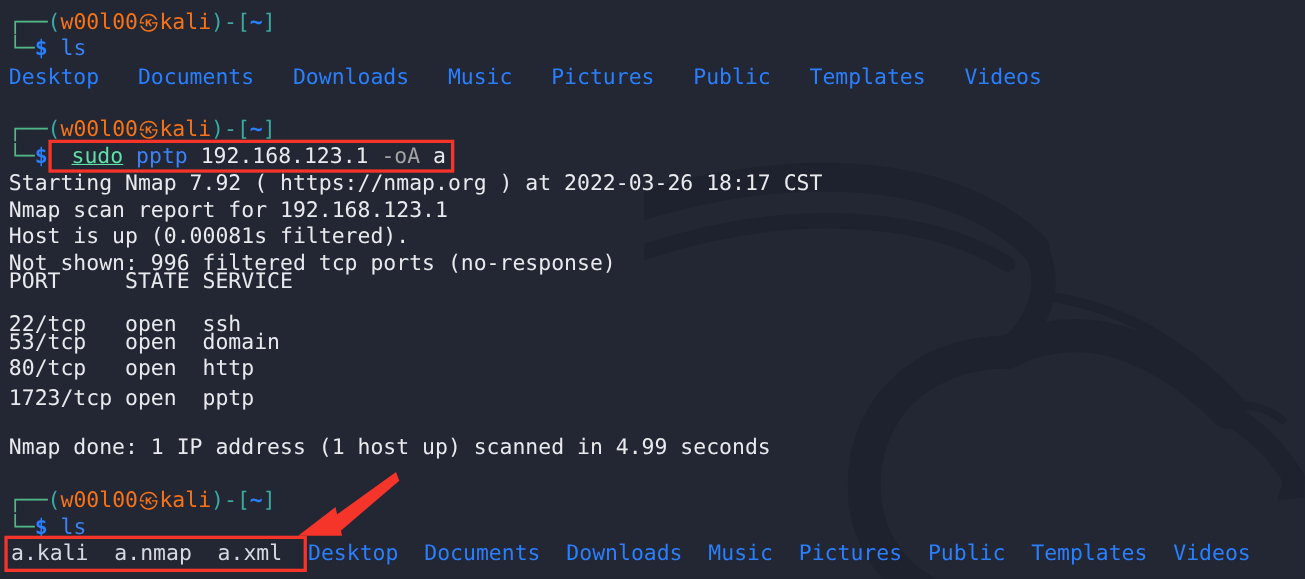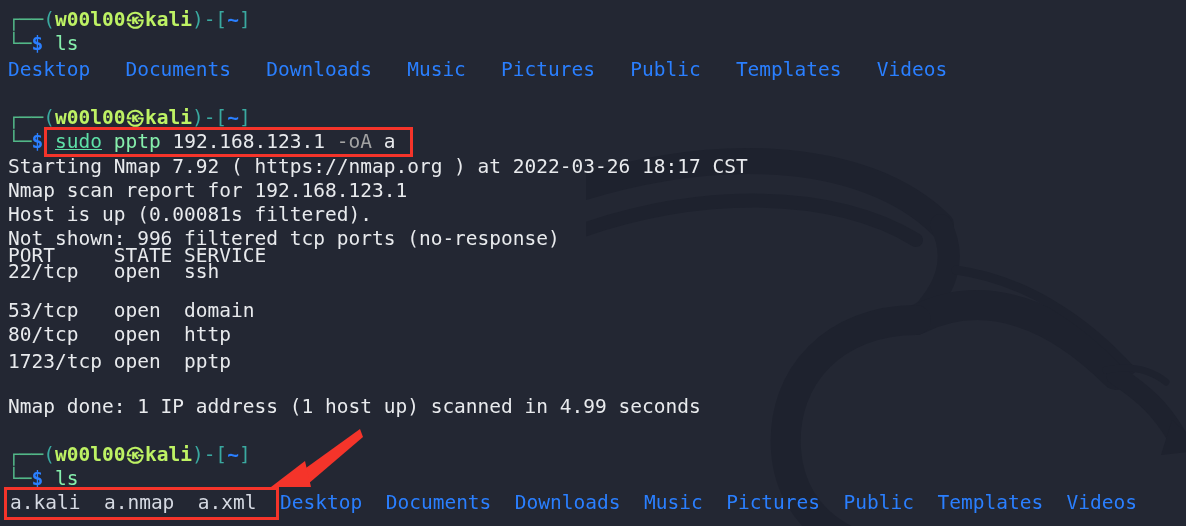--- a/index.html
+++ b/index.html
@@ -51,25 +51,25 @@
   .line {
     position: absolute;
     left: 8px;
     white-space: pre;
     height: 24px;
   }
 
   
   .c-frame   { color: #52b788; }          
   .c-paren   { color: #3aa9a0; }          
-  .c-user    { color: #bef264; font-weight: bold; }
+  .c-user    { color: #f97316; font-weight: normal; }
   .c-dollar  { color: #2a7fff; font-weight: bold; }
   .c-tilde   { color: #2a7fff; font-weight: bold; }
-  .c-cmd     { color: #86efac; }
-  .c-sudo    { color: #5ee0a8; text-decoration: underline; }
+  .c-cmd     { color: #3b82f6; }
+  .c-sudo    { color: #5ee0a8; text-decoration: underline; margin-left: 10px; }
   .c-arg     { color: #e8eaed; }
   .c-opt     { color: #a3a3a3; }
   .c-out     { color: #e8eaed; }
   .c-dir     { color: #2a7fff; font-weight: normal; }
   .c-file    { color: #d6dae3; }
 
   
   .redbox {
     position: absolute;
     border: 3px solid #f5342a;
@@ -120,21 +120,21 @@
 
     <div class="line" style="top:106px"><span class="c-frame">┌──</span><span class="c-paren">(</span><span class="c-user">w00l00㉿kali</span><span class="c-paren">)-[</span><span class="c-tilde">~</span><span class="c-paren">]</span></div>
 
     <div class="line" style="top:130px"><span class="c-frame">└─</span><span class="c-dollar">$</span><span> </span><span class="c-sudo">sudo</span><span class="c-cmd"> pptp </span><span class="c-arg">192.168.123.1</span><span class="c-opt"> -oA</span><span class="c-arg"> a</span></div>
 
     <div class="line c-out" style="top:155px">Starting Nmap 7.92 ( https://nmap.org ) at 2022-03-26 18:17 CST</div>
     <div class="line c-out" style="top:179px">Nmap scan report for 192.168.123.1</div>
     <div class="line c-out" style="top:203px">Host is up (0.00081s filtered).</div>
     <div class="line c-out" style="top:227px">Not shown: 996 filtered tcp ports (no-response)</div>
     <div class="line c-out" style="top:244px">PORT     STATE SERVICE</div>
-    <div class="line c-out" style="top:260px">22/tcp   open  ssh</div>
+    <div class="line c-out" style="top:283px">22/tcp   open  ssh</div>
     <div class="line c-out" style="top:299px">53/tcp   open  domain</div>
     <div class="line c-out" style="top:323px">80/tcp   open  http</div>
     <div class="line c-out" style="top:350px">1723/tcp open  pptp</div>
     <div class="line c-out" style="top:395px">Nmap done: 1 IP address (1 host up) scanned in 4.99 seconds</div>
 
     <div class="line" style="top:443px"><span class="c-frame">┌──</span><span class="c-paren">(</span><span class="c-user">w00l00㉿kali</span><span class="c-paren">)-[</span><span class="c-tilde">~</span><span class="c-paren">]</span></div>
 
     <div class="line" style="top:467px"><span class="c-frame">└─</span><span class="c-dollar">$</span><span> </span><span class="c-cmd">ls</span></div>
 
     <div class="line" style="top:491px;left:10px"><span class="c-file">a.kali  a.nmap  a.xml</span><span class="c-dir">  Desktop  Documents  Downloads  Music  Pictures  Public  Templates  Videos</span></div>

